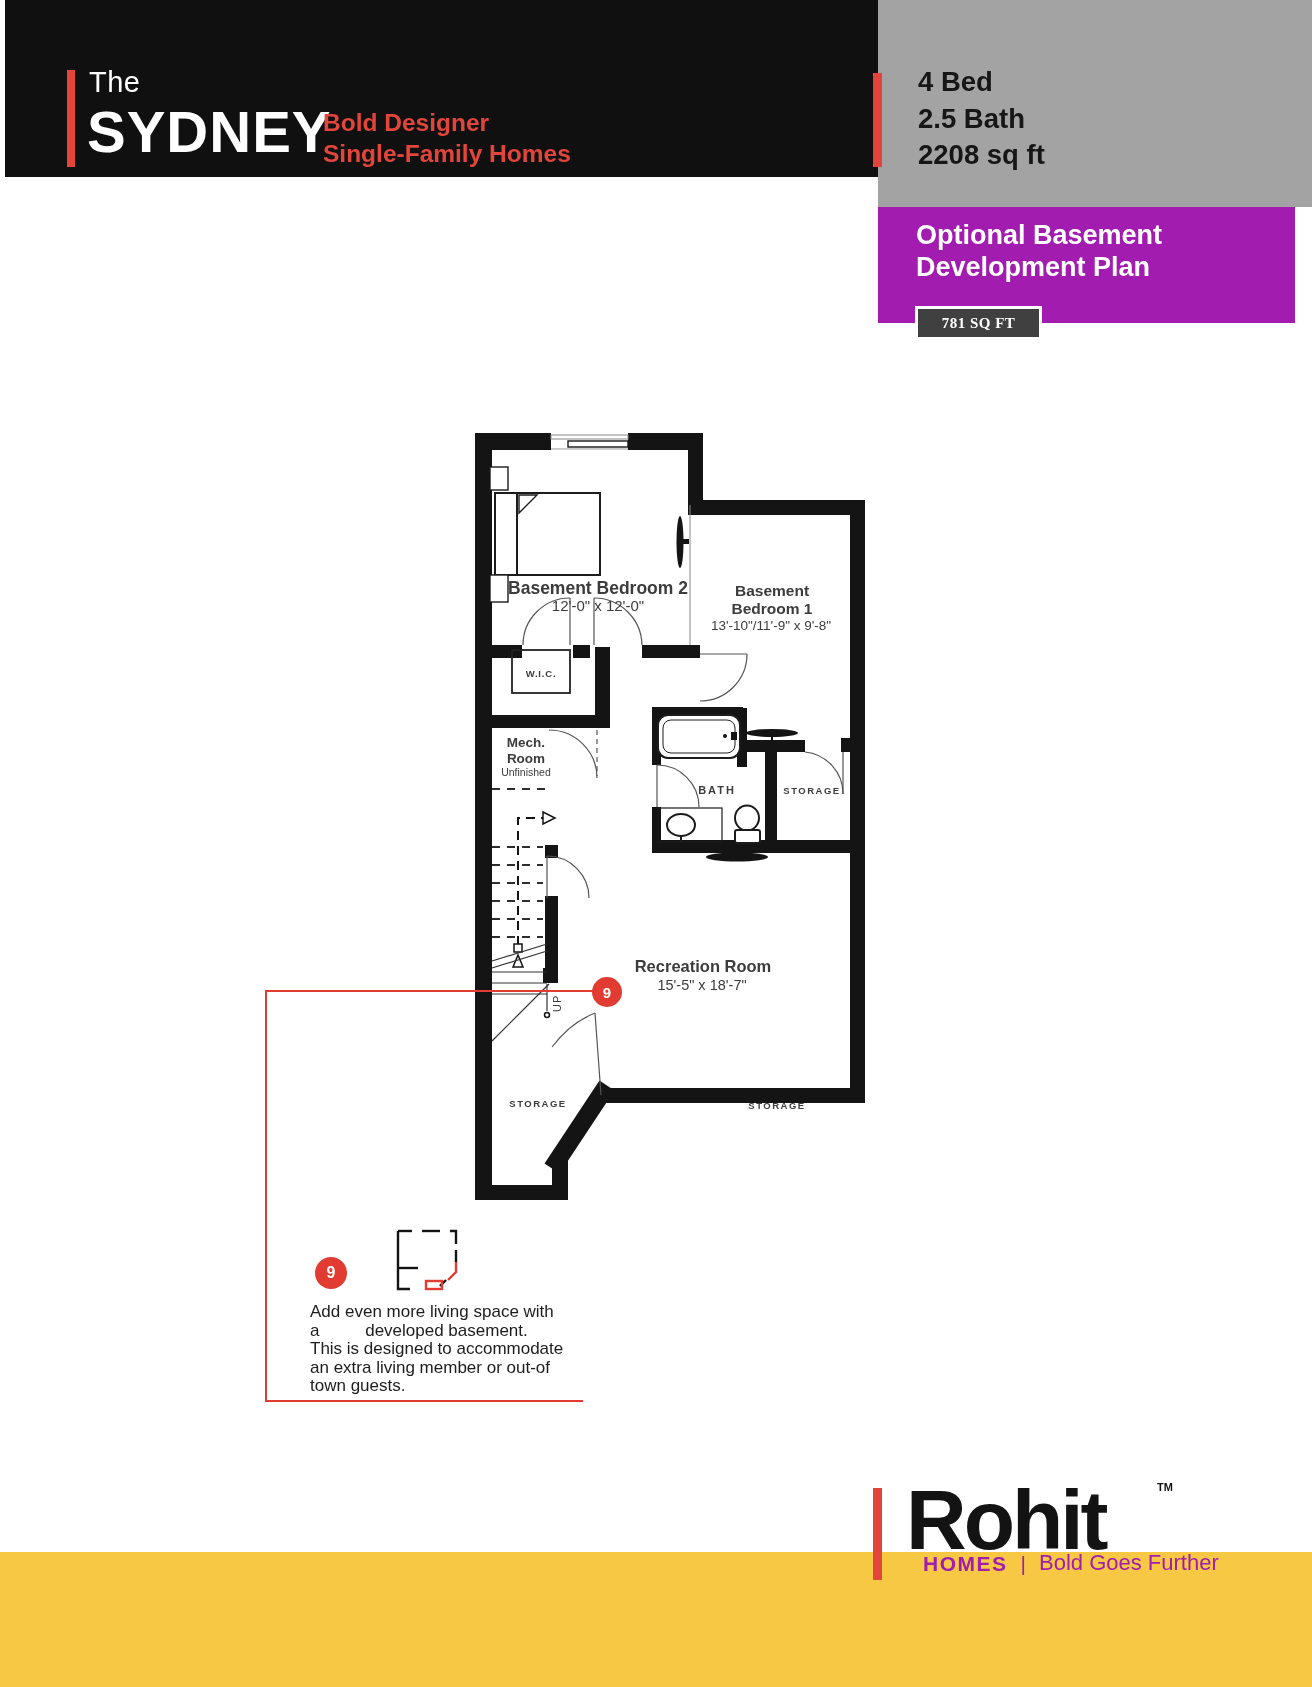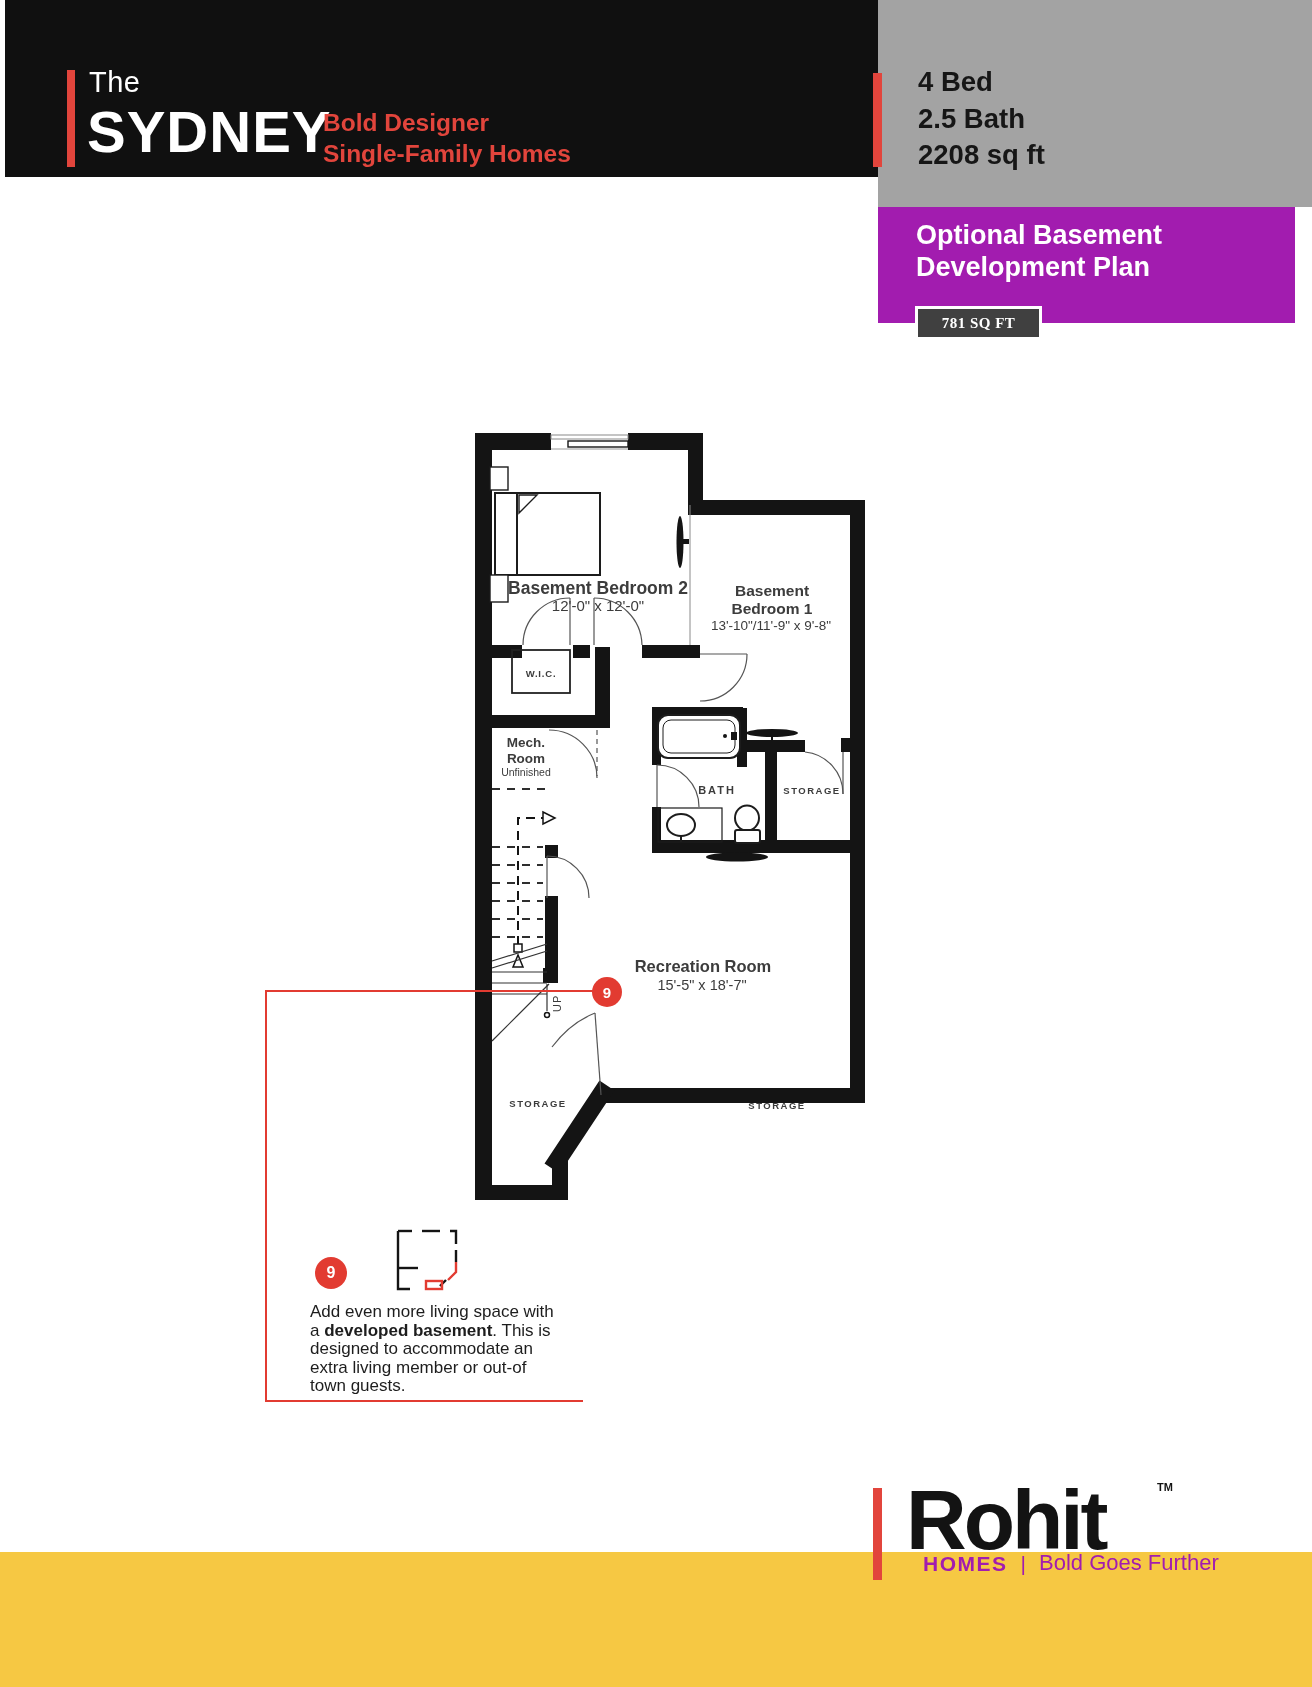--- a/index.html
+++ b/index.html
@@ -36,21 +36,21 @@
   #leader-v{left:265px;top:990px;width:2px;height:412px;}
   #leader-h2{left:265px;top:1400px;width:318px;height:2px;}
   .marker{z-index:3;background:#e23b31;border-radius:50%;color:#ffffff;font-weight:700;
           display:flex;align-items:center;justify-content:center;}
   #marker-plan{left:592px;top:977px;width:30px;height:30px;font-size:15px;}
   #marker-callout{left:315px;top:1257px;width:32px;height:32px;font-size:16px;}
 
   
   #mini-icon{left:388px;top:1226px;width:78px;height:68px;z-index:3;}
   #callout-text{left:310px;top:1303px;width:254px;font-size:17px;line-height:18.5px;color:#1d1d1d;z-index:3;}
-  #callout-text b{font-weight:700;}
+  #callout-text b{font-weight:400;margin-left:41px;}
 
   
   #brand-redbar{left:873px;top:1488px;width:9px;height:92px;background:#e2453c;z-index:5;}
   #brand-name{left:906px;top:1472px;color:#131313;font-size:84px;font-weight:700;letter-spacing:-3px;z-index:5;}
   #brand-tm{left:1157px;top:1481px;color:#131313;font-size:11px;font-weight:700;z-index:5;}
   #brand-sub{left:913px;top:1550px;z-index:5;display:flex;align-items:flex-end;color:#a21caf;margin-left:10px;}
   #brand-homes{font-size:21px;font-weight:700;letter-spacing:1.5px;}
   #brand-div{font-size:21px;margin:0 13px;font-weight:400;}
   #brand-slogan{font-size:22px;font-weight:500;}
 

